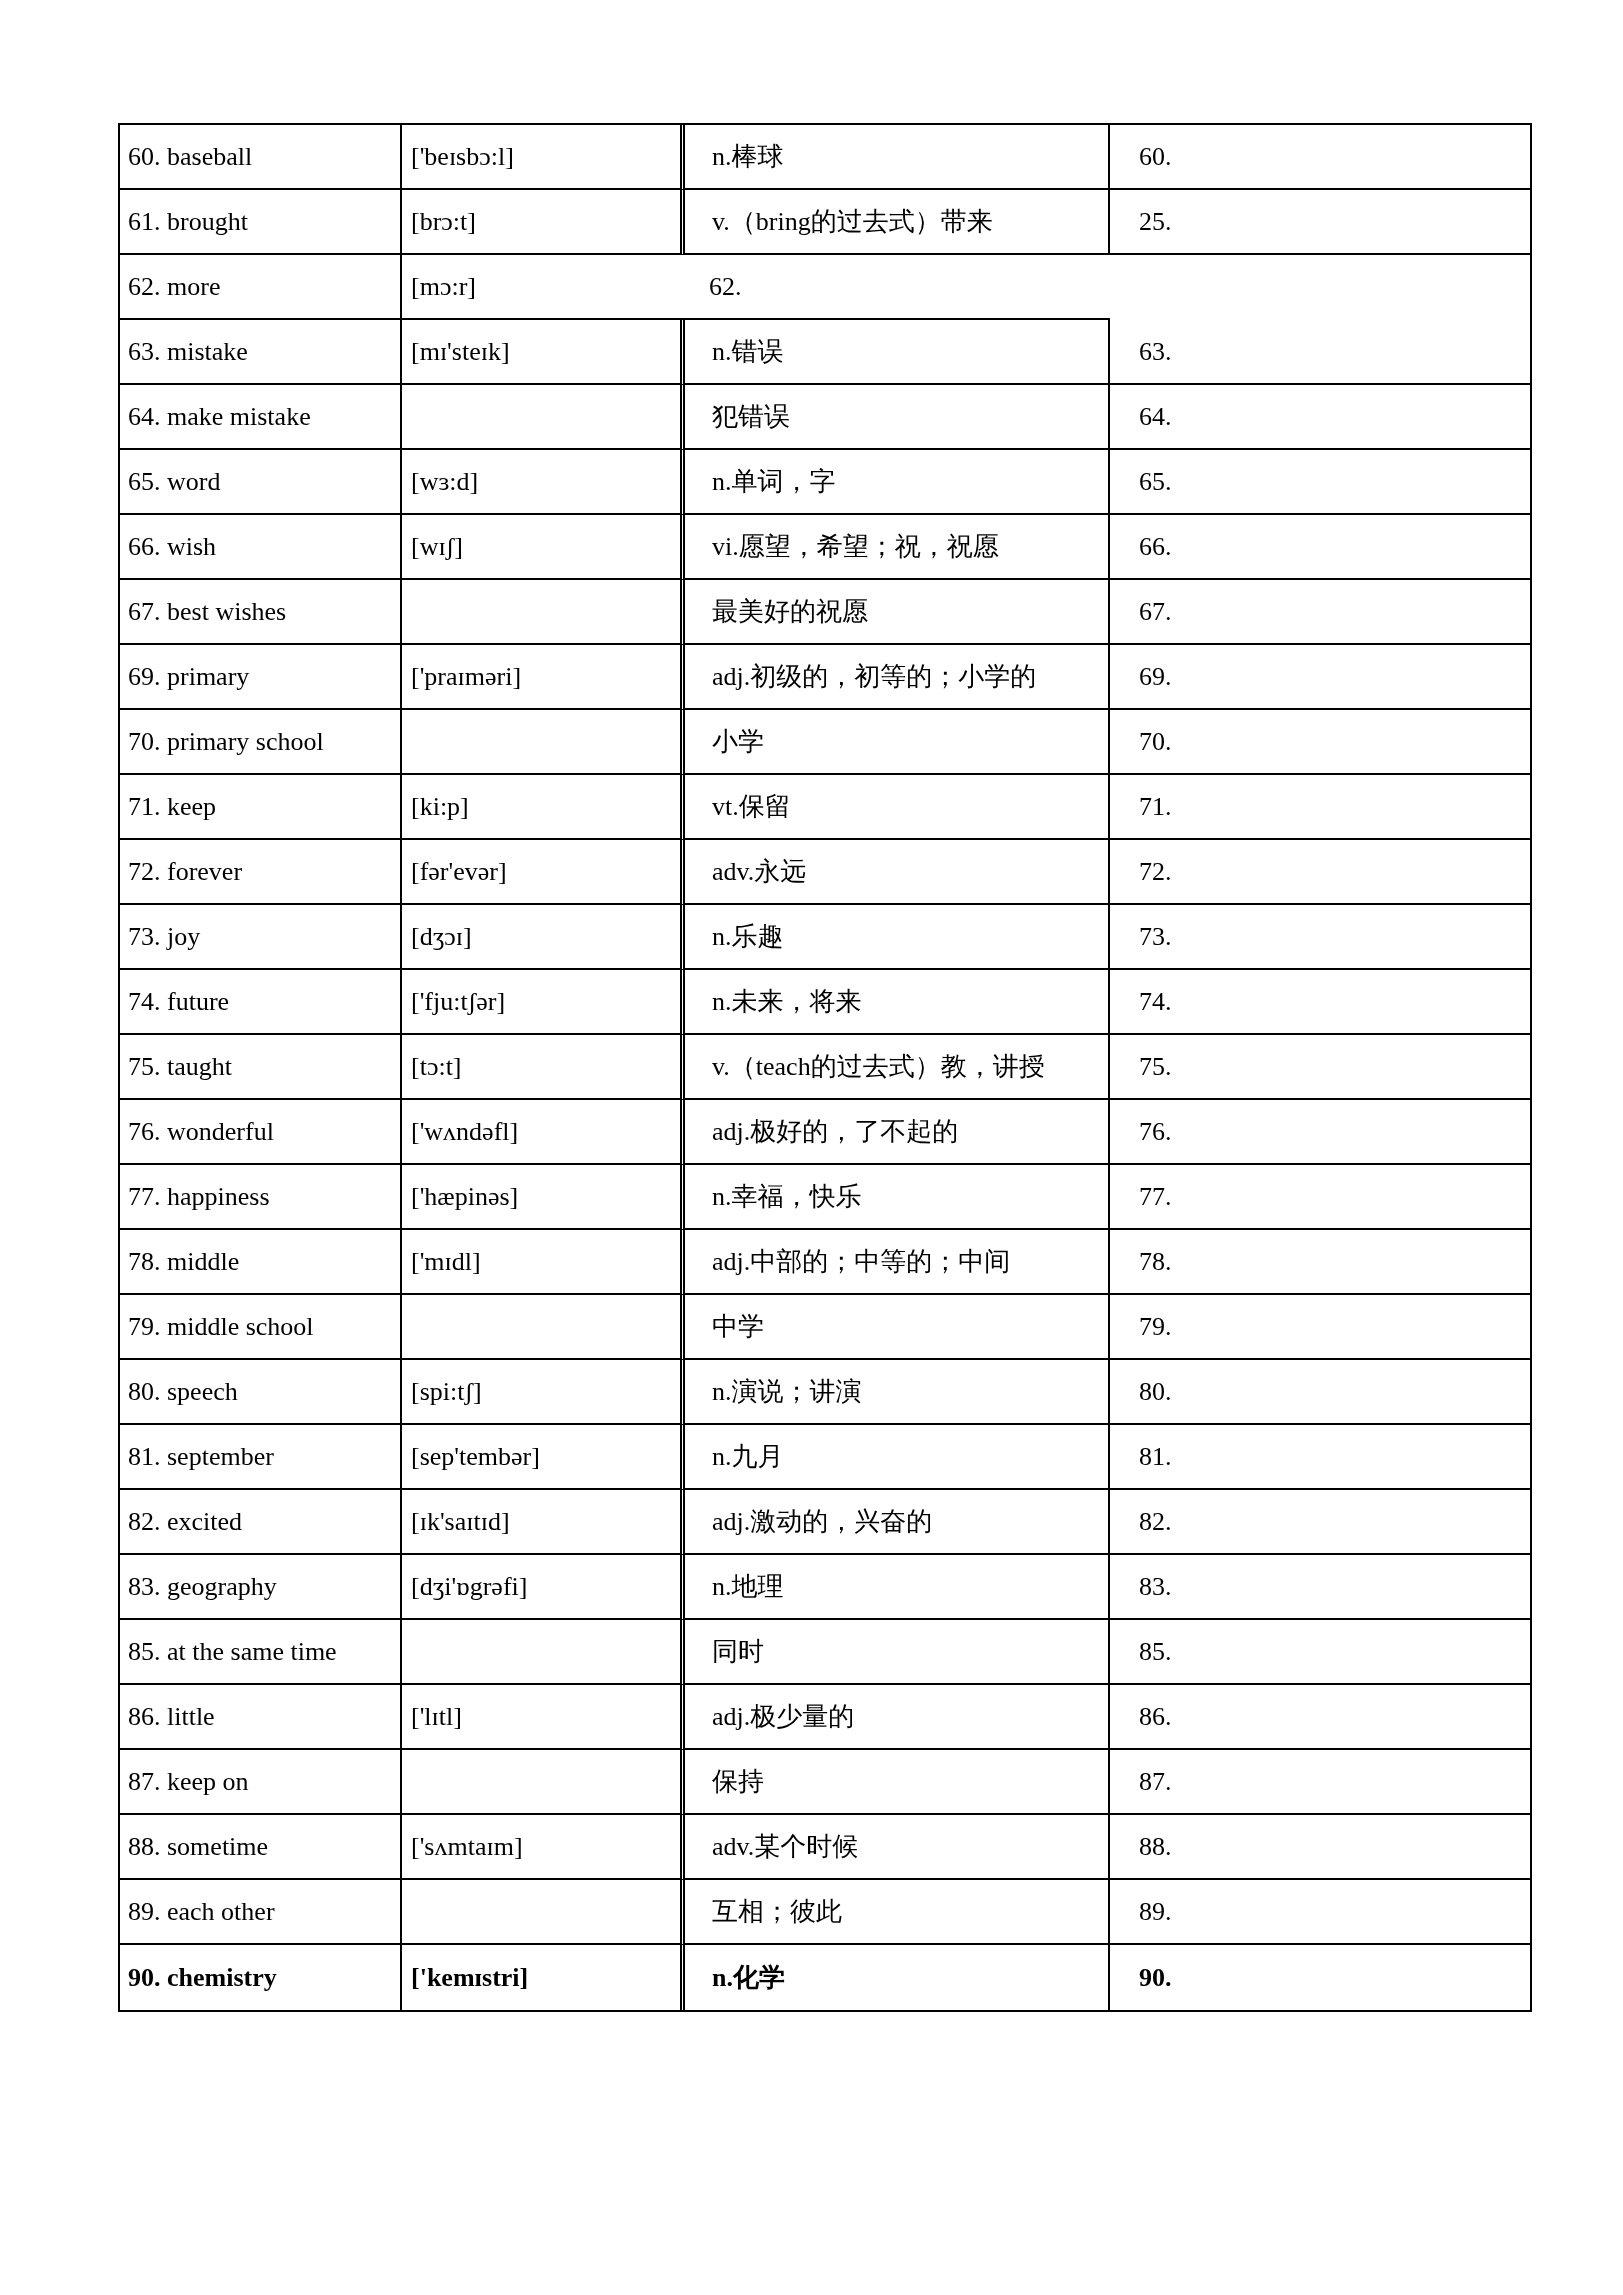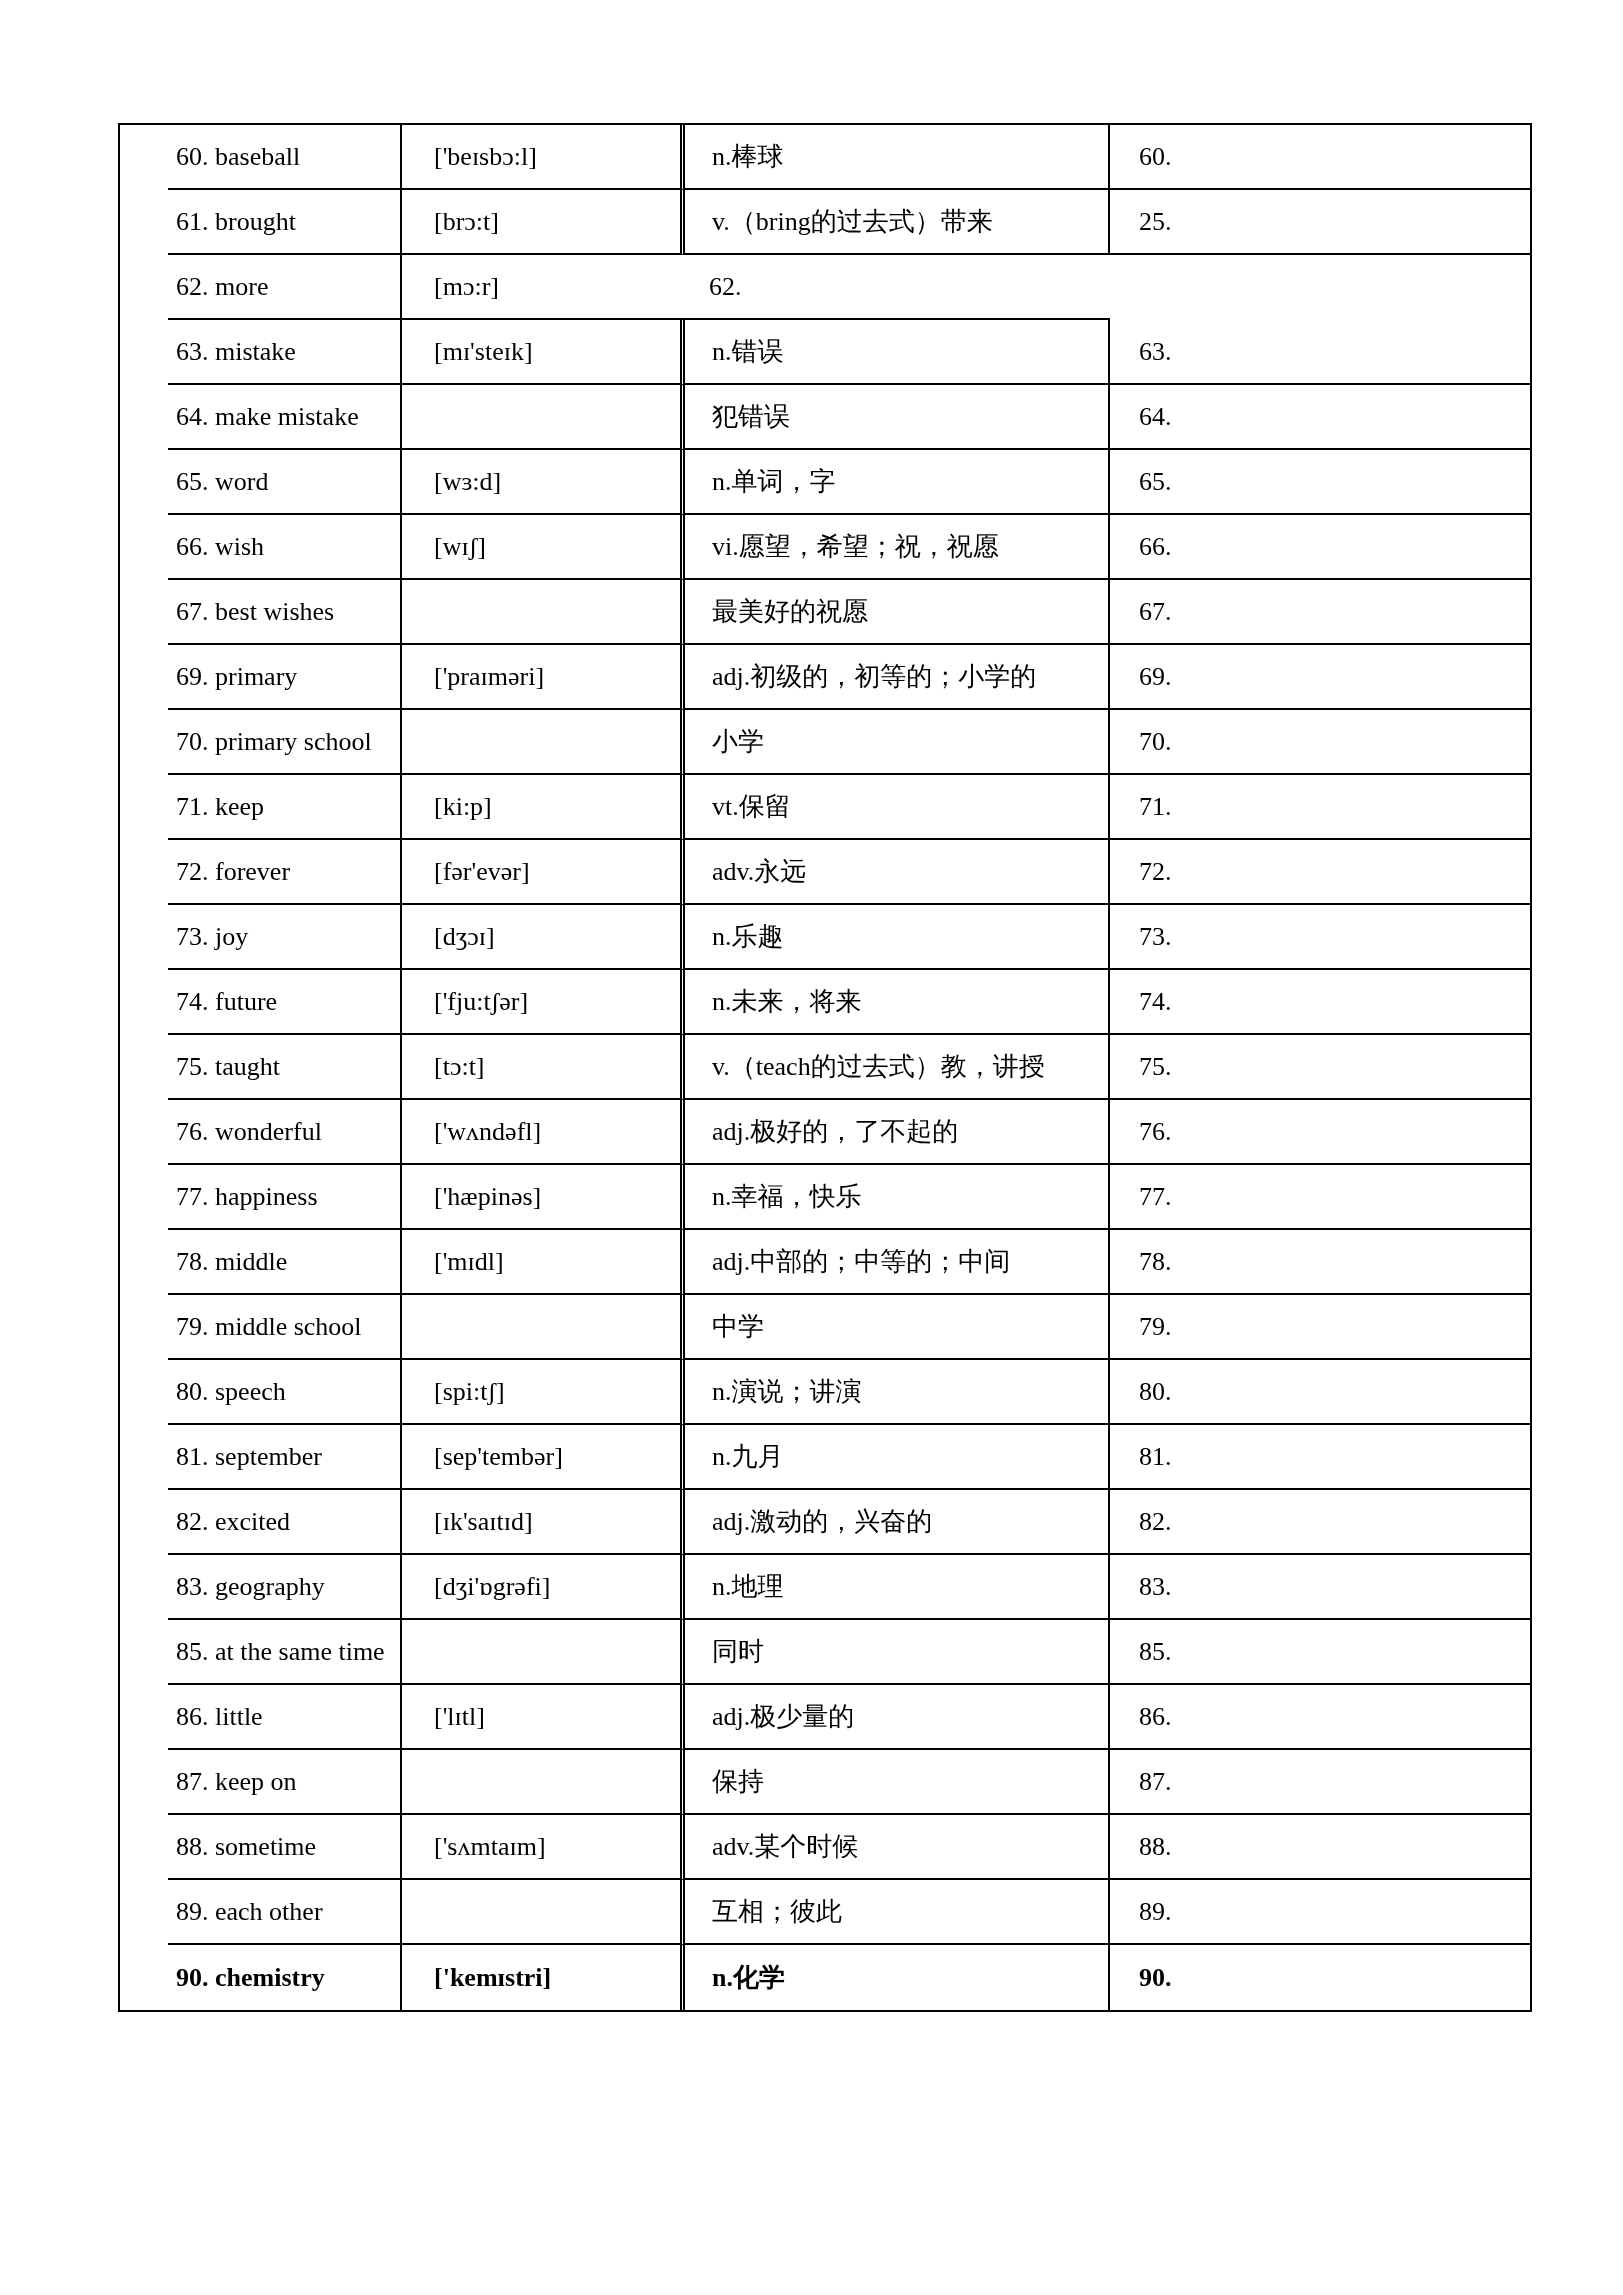--- a/index.html
+++ b/index.html
@@ -32,24 +32,23 @@
     align-items: center;
     border-bottom: 2px solid #000000;
     font-size: 26px;
     line-height: 1.2;
     white-space: nowrap;
     overflow: hidden;
   }
   .c1 {
     border-right: 2px solid #000000;
     padding-left: 8px;
-    margin-left: 48px;
   }
   .c2 {
-    padding-left: 32px;
+    padding-left: 9px;
     text-align: right;
   }
   .c3 {
     border-left: 5.9px double #000000;
     border-right: 2px solid #000000;
     padding-left: 27px;
   }
   .c4 {
     padding-left: 29px;
   }

